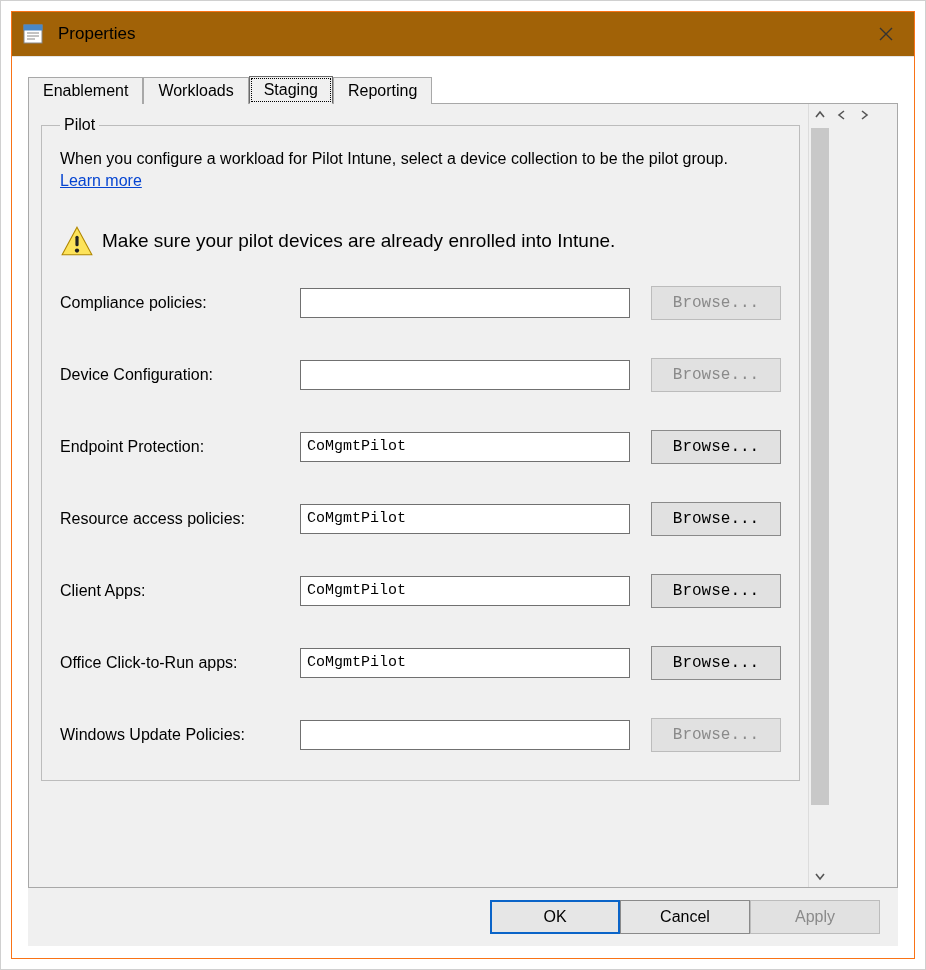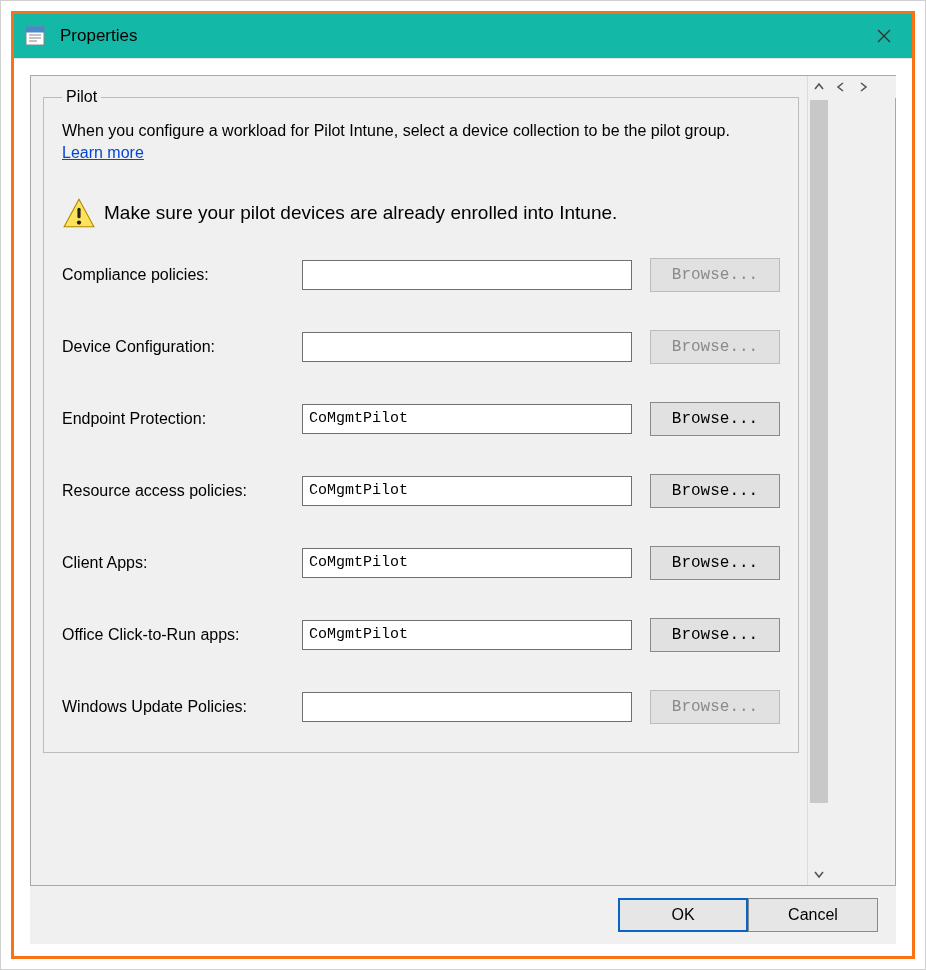--- a/index.html
+++ b/index.html
@@ -1,17 +1,17 @@
 <!DOCTYPE html>
 <html><head>
 <meta charset="utf-8">
 <style>
 html,body{margin:0;padding:0;font-family:"Segoe UI",Tahoma,sans-serif;font-size:15px;color:#000;background:#fff}
 .outer{width:926px;height:970px;box-sizing:border-box;border:1px solid #d0d0d0;padding:10px;background:#fff}
-.window{width:100%;height:100%;box-sizing:border-box;border:3px solid #f97316;background:#14b8a6;display:flex;flex-direction:column}
+.window{width:100%;height:100%;box-sizing:border-box;border:1px solid #f97316;background:#a16207;display:flex;flex-direction:column}
 .titlebar{height:44px;display:flex;align-items:center;padding:0 10px;border-bottom:1px solid #e5e5e5}
 .titlebar .icon{width:22px;height:22px;margin-right:14px;display:flex;align-items:center;justify-content:center}
 .titlebar .title{font-size:17px}
 .titlebar .close{margin-left:auto;width:36px;height:36px;display:flex;align-items:center;justify-content:center;font-size:18px}
 .client{flex:1;padding:16px 16px 12px 16px;background:#fff;display:flex;flex-direction:column;min-height:0}
 .tabstrip{display:flex;align-items:flex-end;height:30px;position:relative;z-index:2}
 .tab{border:1px solid #a8a8a8;border-bottom:none;background:#f0f0f0;padding:4px 14px 4px 14px;margin-right:0;position:relative;top:1px;font-size:16px}
 .tab.active{background:#f0f0f0;border:1px solid #6a6a6a;border-bottom:1px solid #f0f0f0;outline:1px dotted #000;outline-offset:-3px;z-index:3}
 .tabpanel{flex:1;border:1px solid #a8a8a8;background:#f0f0f0;padding:0;display:flex;flex-direction:row;min-height:0}
 .bodyrow{flex:1;display:flex;min-height:0}
@@ -64,20 +64,26 @@
   <span class="title">Properties</span>
   <span class="close">
     <svg width="16" height="16" viewBox="0 0 16 16">
             <path d="M2 2 L14 14 M14 2 L2 14" stroke="#333" stroke-width="1.4"></path>
           </svg>
   </span>
 </div>
 
 <div class="client">
 
+  <div class="tabstrip">
+    <div class="tab">Enablement</div>
+    <div class="tab">Workloads</div>
+    <div class="tab active">Staging</div>
+    <div class="tab">Reporting</div>
+  </div>
 
   <div class="tabpanel">
     <div class="bodyrow">
       <div class="scrollarea">
 
         <fieldset class="group">
           <legend>Pilot</legend>
 
           <div class="desc">When you configure a workload for Pilot Intune, select a device collection to be the pilot group.</div>
           <a href="#" class="link">Learn more</a>
@@ -176,17 +182,18 @@
                 <path d="M3 1 L8 5 L3 9" fill="none" stroke="#555" stroke-width="1.6"></path>
               </svg>
       </div>
       <div class="corner"></div>
     </div>
   </div>
 
   <div class="footer">
     <button class="ok">OK</button>
     <button class="cancel">Cancel</button>
+    <button class="apply" disabled="">Apply</button>
   </div>
 
 </div>
 </div>
 </div>
 
 </body></html>

